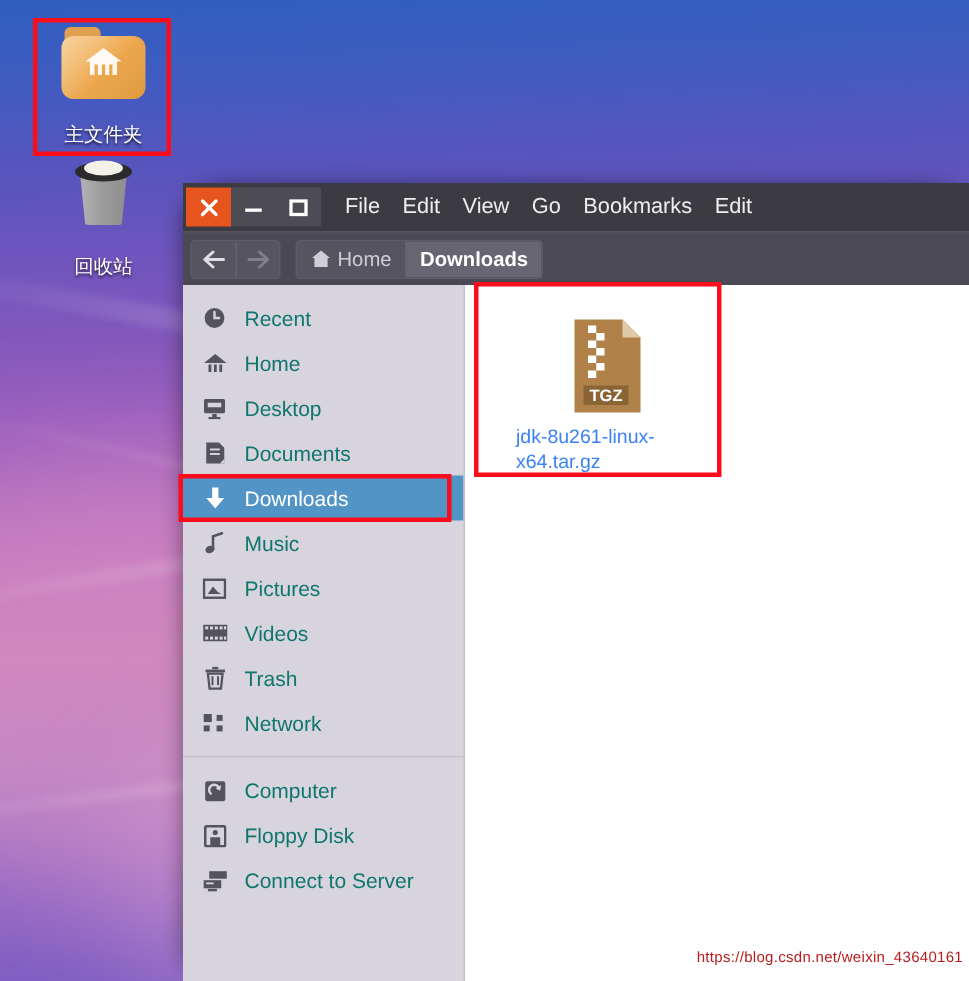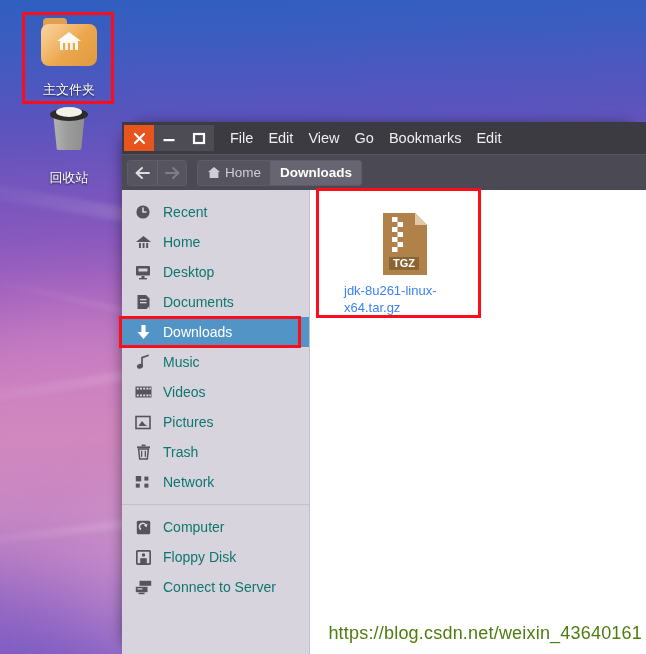--- a/index.html
+++ b/index.html
@@ -199,22 +199,22 @@
     font-size: 13px;
     color: #3b82f6;
     line-height: 17px;
     word-break: break-word;
   }
 
   .watermark {
     position: absolute;
     right: 4px;
     bottom: 10px;
-    color: #4d7c0f;
-    font-size: 18px;
+    color: #b91c1c;
+    font-size: 10px;
     letter-spacing: .2px;
     white-space: nowrap;
   }
 </style>
 </head>
 <body>
 
 <div id="desktop">
   <div class="glow" style="left:-120px; top:300px; width:420px; height:300px; background:rgba(255,170,210,.35);"></div>
   <div class="glow" style="left:80px; top:470px; width:380px; height:240px; background:rgba(255,190,220,.25);"></div>
@@ -363,20 +363,30 @@
       </div>
 
       <div class="side-item">
         <span class="si-ico">
           <svg width="15" height="16" viewBox="0 0 15 16">
             <path d="M12 1.5 L6 3.6 L6 11.5" stroke="#55535c" stroke-width="1.7" fill="none" stroke-linecap="round"></path>
             <ellipse cx="4" cy="12.3" rx="3.1" ry="2.4" fill="#55535c" transform="rotate(-18 4 12.3)"></ellipse>
           </svg>
         </span>
         <span>Music</span>
+      </div>
+
+      <div class="side-item">
+        <span class="si-ico">
+          <svg width="16" height="15" viewBox="0 0 16 15">
+            <rect x="1" y="1.5" width="14" height="12" fill="none" stroke="#55535c" stroke-width="1.6"></rect>
+            <path d="M3.5 11 L7 6 L10 9.5 L12.5 11 Z" fill="#55535c"></path>
+          </svg>
+        </span>
+        <span>Pictures</span>
       </div>
 
       <div class="side-item">
         <span class="si-ico">
           <svg width="17" height="14" viewBox="0 0 17 14">
             <rect x="0.5" y="1.5" width="16" height="11" fill="#55535c"></rect>
             <g fill="#d7d4dd">
               <rect x="1.8" y="2.6" width="2" height="2"></rect>
                 <rect x="5" y="2.6" width="2" height="2"></rect>
               <rect x="8.2" y="2.6" width="2" height="2"></rect>
@@ -384,30 +394,20 @@
               <rect x="14.3" y="2.6" width="1.5" height="2"></rect>
               <rect x="1.8" y="9.4" width="2" height="2"></rect>
                 <rect x="5" y="9.4" width="2" height="2"></rect>
               <rect x="8.2" y="9.4" width="2" height="2"></rect>
                 <rect x="11.4" y="9.4" width="2" height="2"></rect>
               <rect x="14.3" y="9.4" width="1.5" height="2"></rect>
             </g>
           </svg>
         </span>
         <span>Videos</span>
-      </div>
-
-      <div class="side-item">
-        <span class="si-ico">
-          <svg width="16" height="15" viewBox="0 0 16 15">
-            <rect x="1" y="1.5" width="14" height="12" fill="none" stroke="#55535c" stroke-width="1.6"></rect>
-            <path d="M3.5 11 L7 6 L10 9.5 L12.5 11 Z" fill="#55535c"></path>
-          </svg>
-        </span>
-        <span>Pictures</span>
       </div>
 
       <div class="side-item">
         <span class="si-ico">
           <svg width="15" height="16" viewBox="0 0 15 16">
             <rect x="1" y="2.4" width="13" height="1.8" fill="#55535c"></rect>
             <rect x="5.5" y="0.6" width="4" height="1.6" fill="#55535c"></rect>
             <path d="M2.6 5 H12.4 L11.3 15 H3.7 Z" fill="none" stroke="#55535c" stroke-width="1.5"></path>
             <rect x="5" y="6.8" width="1.3" height="6" fill="#55535c"></rect>
             <rect x="8.7" y="6.8" width="1.3" height="6" fill="#55535c"></rect>

